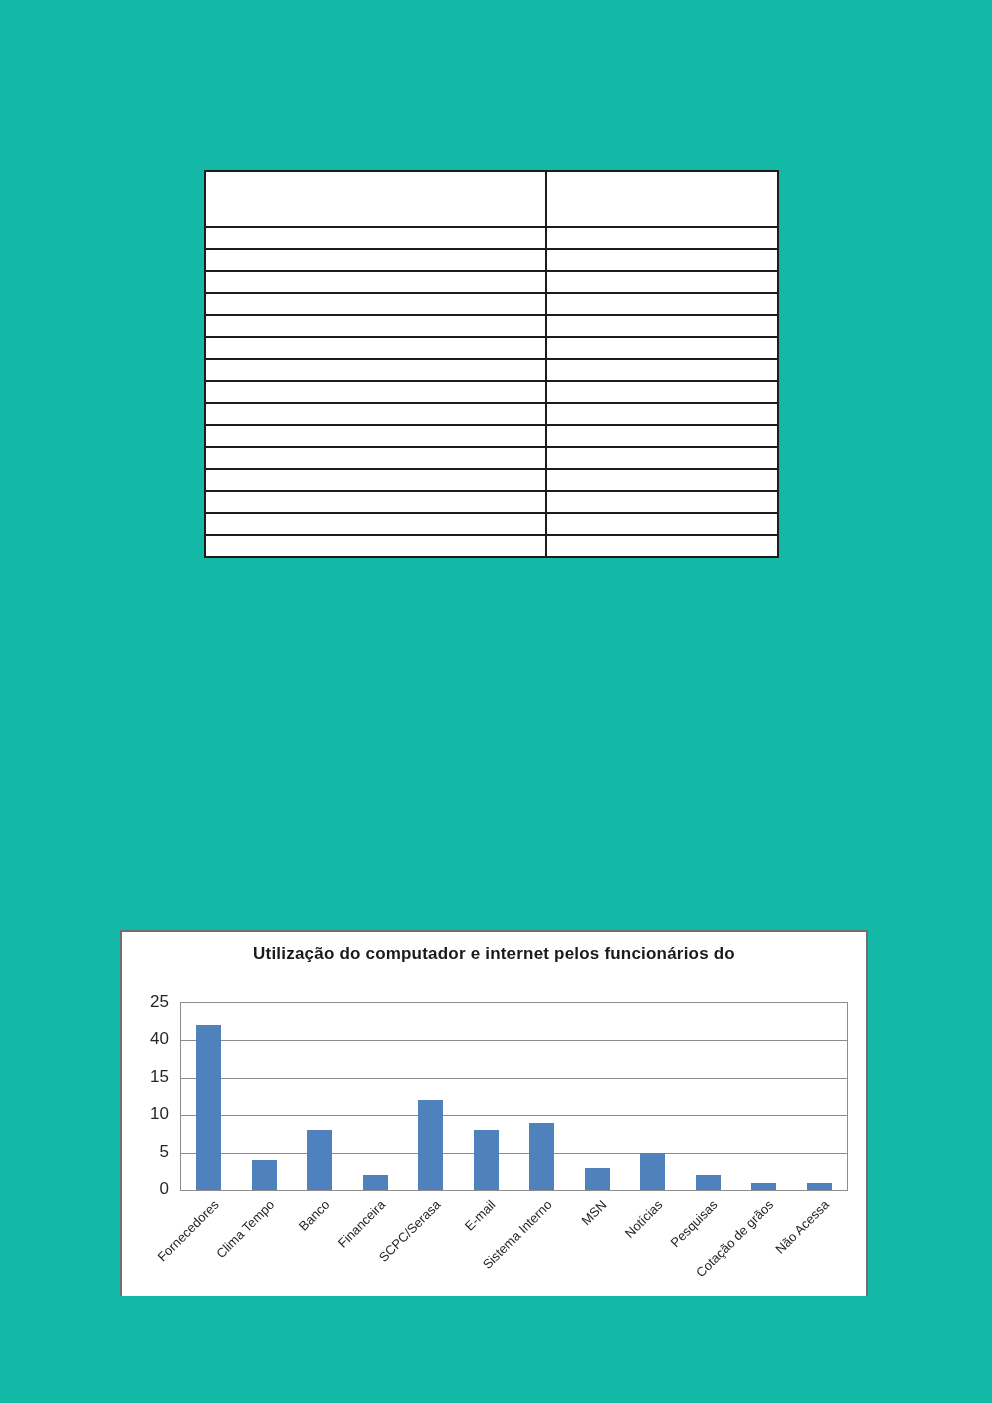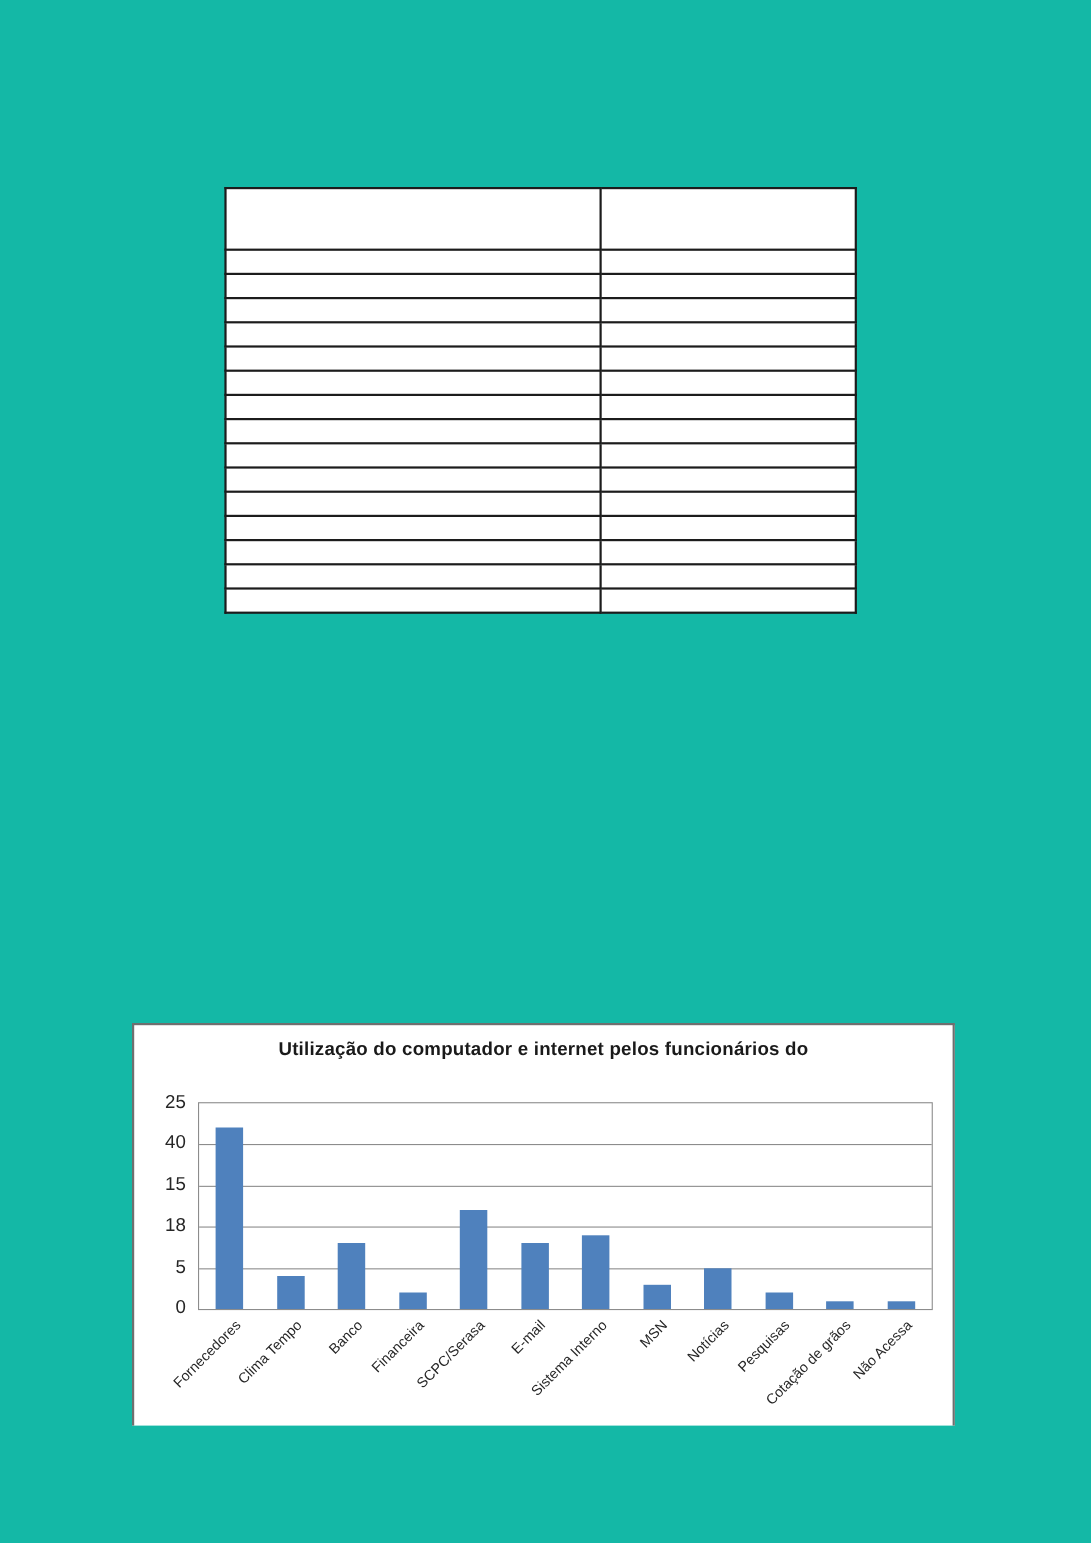--- a/index.html
+++ b/index.html
@@ -181,21 +181,21 @@
         <div class="bar" style="left: 348.25px; height: 67.32px; background: rgb(79, 129, 189);"></div>
         <div class="bar" style="left: 403.75px; height: 22.44px; background: rgb(79, 129, 189);"></div>
         <div class="bar" style="left: 459.25px; height: 37.4px; background: rgb(79, 129, 189);"></div>
         <div class="bar" style="left: 514.75px; height: 14.96px; background: rgb(79, 129, 189);"></div>
         <div class="bar" style="left: 570.25px; height: 7.48px; background: rgb(79, 129, 189);"></div>
         <div class="bar" style="left: 625.75px; height: 7.48px; background: rgb(79, 129, 189);"></div>
       </div>
     <div id="axis-labels">
         <div class="ylabel" style="left: 17px; top: 249px; color: rgb(38, 38, 38);">0</div>
         <div class="ylabel" style="left: 17px; top: 211.6px; color: rgb(38, 38, 38);">5</div>
-        <div class="ylabel" style="left: 17px; top: 174.2px; color: rgb(38, 38, 38);">18</div>
+        <div class="ylabel" style="left: 17px; top: 174.2px; color: rgb(38, 38, 38);">10</div>
         <div class="ylabel" style="left: 17px; top: 137px; color: rgb(38, 38, 38);">15</div>
         <div class="ylabel" style="left: 17px; top: 99.4px; color: rgb(38, 38, 38);">40</div>
         <div class="ylabel" style="left: 17px; top: 62px; color: rgb(38, 38, 38);">25</div>
         <div class="xlabel" style="left: 88.75px; top: 265px;">
           <span style="color: rgb(38, 38, 38);">Fornecedores</span>
         </div>
         <div class="xlabel" style="left: 144.25px; top: 265px;">
           <span style="color: rgb(38, 38, 38);">Clima Tempo</span>
         </div>
         <div class="xlabel" style="left: 199.75px; top: 265px;">

